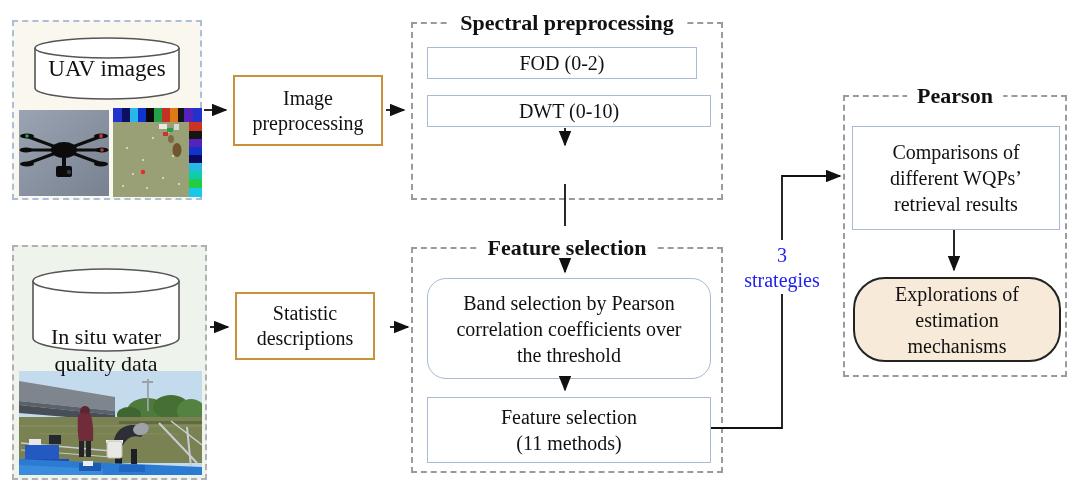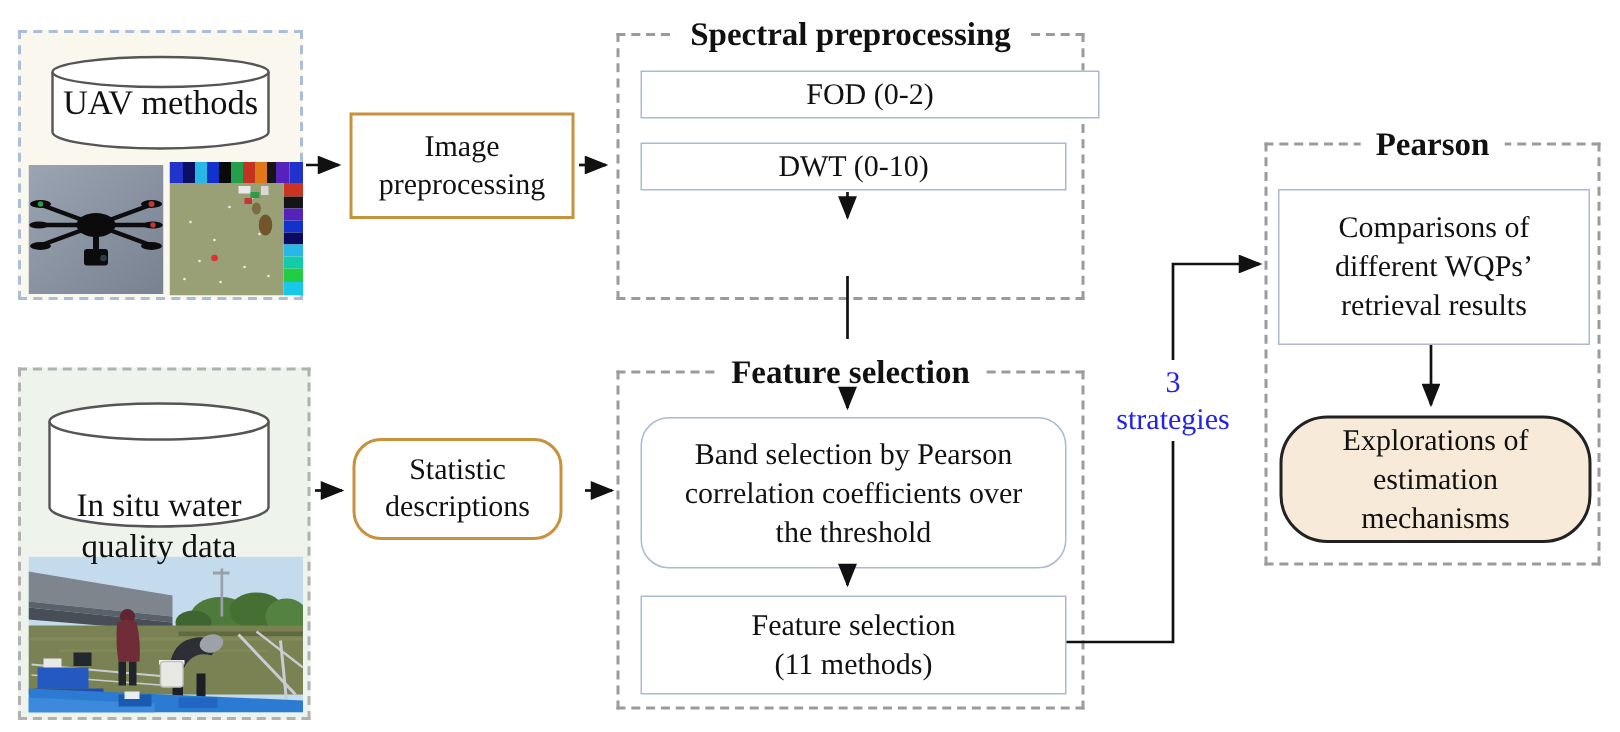--- a/index.html
+++ b/index.html
@@ -22,40 +22,40 @@
   .insitu .cyl-label { left:16px; top:44px; width:152px; font-size:22px; line-height:27px;margin-top:32px; }
   .photo { position:absolute; }
 
   
   .pbox {
     position:absolute; background:#fff; border:2px solid #c8913c;
     display:flex; align-items:center; justify-content:center; text-align:center;
     font-size:20px; line-height:25px;
   }
   .pbox.imgpre { left:233px; top:75px;  width:150px; height:71px; }
-  .pbox.stat   { left:235px; top:292px; width:140px; height:68px;border-radius:19px; }
+  .pbox.stat   { left:235px; top:292px; width:140px; height:68px; }
 
   
   .group { position:absolute; border:2px dashed #9b9b9b; background:transparent; }
   .group.spectral { left:411px; top:22px;  width:312px; height:178px; }
   .group.feature  { left:411px; top:247px; width:312px; height:226px; }
   .group.models   { left:843px; top:95px;  width:224px; height:282px; }
   .group-title {
     position:absolute; top:-16px; left:50%; transform:translateX(-50%);
     background:#fff; padding:0 10px; font-weight:bold; font-size:22px;
     line-height:30px; white-space:nowrap; z-index:2;
   }
 
   
   .step {
     position:absolute; background:#fff; border:1.5px solid #a9b9d6;
     display:flex; align-items:center; justify-content:center; text-align:center;
     font-size:20px; line-height:26px;
   }
-  .spectral .s1 { left:14px; top:23px;  width:306px; height:32px; }
+  .spectral .s1 { left:14px; top:23px;  width:270px; height:32px; }
   .spectral .s2 { left:14px; top:71px;  width:284px; height:32px; }
   .spectral .s3 { left:14px; top:128px; width:284px; height:33px; }
   .feature  .f1 { left:14px; top:29px;  width:284px; height:101px;border-radius:19px; }
   .feature  .f2 { left:14px; top:148px; width:284px; height:66px; }
   .models   .c1 { left:7px;  top:29px;  width:208px; height:104px; }
   .models   .c2 {
     left:8px; top:180px; width:208px; height:85px;
     background:#f7ead9; border:2px solid #222; border-radius:32px;
   }
 
@@ -73,21 +73,21 @@
 </head>
 <body>
 
 <div class="canvas">
 
   <div class="panel uav">
     <svg class="cyl-svg" viewBox="0 0 150 66">
       <path d="M3 12 L3 52 A72 11 0 0 0 147 52 L147 12" fill="#ffffff" stroke="#555" stroke-width="1.6"></path>
       <ellipse cx="75" cy="12" rx="72" ry="10" fill="#ffffff" stroke="#555" stroke-width="1.6"></ellipse>
     </svg>
-    <span class="cyl-label">UAV methods</span>
+    <span class="cyl-label">UAV images</span>
 
     <svg class="photo" style="left:5px; top:88px; width:90px; height:86px;" viewBox="0 0 90 86">
       <defs>
         <linearGradient id="sky" x1="0" y1="0" x2="1" y2="1">
           <stop offset="0" stop-color="#9ba4b2"></stop>
             <stop offset="1" stop-color="#77818f"></stop>
         </linearGradient>
       </defs>
       <rect width="90" height="86" fill="url(#sky)"></rect>
       <g>

